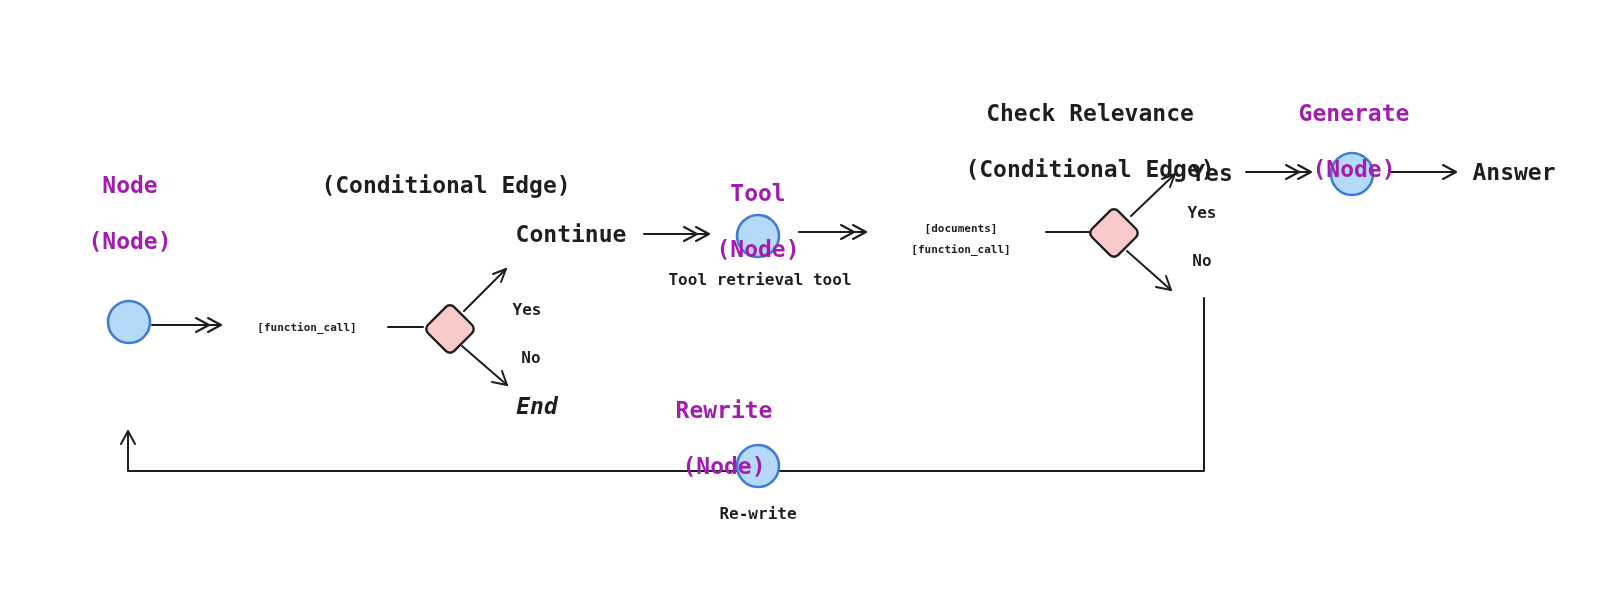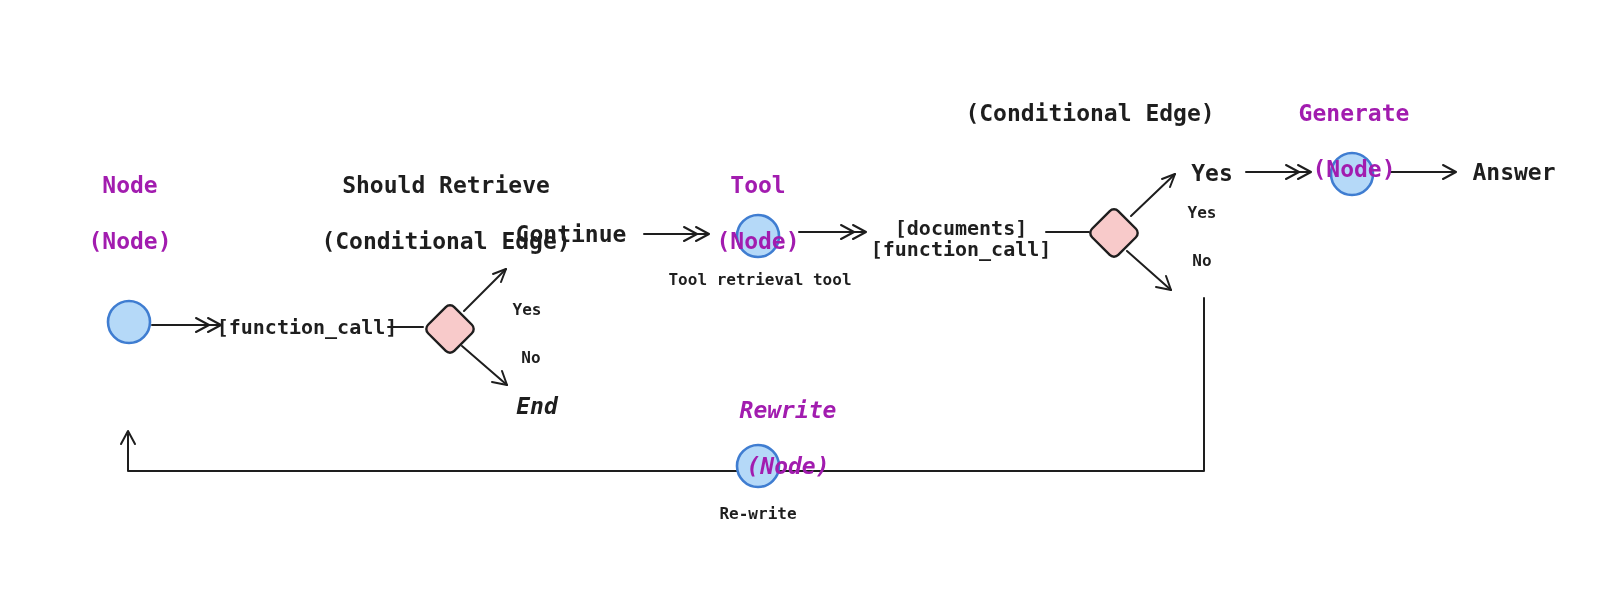--- a/index.html
+++ b/index.html
@@ -13,21 +13,21 @@
   .canvas svg { position:absolute; left:0; top:0; }
   .label {
     position:absolute;
     transform:translateX(-50%);
     text-align:center;
     white-space:pre-line;
     color:#1e1e1e;
   }
   .big   { font-size:23px; line-height:28px; font-weight:700; }
   .small { font-size:16px; line-height:19px; font-weight:600; }
-  .code  { font-size:20px; line-height:21px; font-weight:600; }
+  .code  { font-size:11px; line-height:21px; font-weight:600; }
   .blue  { color:#a21caf; }
   .shape-line   { stroke:#1e1e1e; stroke-width:2;   fill:none; stroke-linecap:round; stroke-linejoin:round; }
   .node-circle  { stroke:#3f7dd1; stroke-width:2.6; }
   .decision     { stroke:#1e1e1e; stroke-width:2.4; }
 </style>
 </head>
 <body>
 
 <div class="canvas">
 
@@ -99,39 +99,39 @@
     <rect class="decision" x="431.5" y="310.5" width="37" height="37" rx="6" transform="rotate(45 450 329)" fill="#f8caca"></rect>
     <rect class="decision" x="1095.5" y="214.5" width="37" height="37" rx="6" transform="rotate(45 1114 233)" fill="#f8caca"></rect>
   </svg>
 
   <div class="label big blue" style="left:130px; top:143px;">
     <div>Node</div>
     <div>(Node)</div>
   </div>
 
   <div class="label big" style="left:446px; top:143px;">
-    <div>Should Retrieve</div>
     <div>(Conditional Edge)</div>
   </div>
 
-  <div class="label big blue" style="left:758px; top:143px;">
+  <div class="label big blue" style="left:758px; top:151px;">
     <div>Tool</div>
     <div>(Node)</div>
   </div>
 
   <div class="label big" style="left:1090px; top:71px;">
+    <div>Check Relevance</div>
     <div>(Conditional Edge)</div>
   </div>
 
   <div class="label big blue" style="left:1354px; top:71px;">
     <div>Generate</div>
     <div>(Node)</div>
   </div>
 
-  <div class="label big blue" style="left:788px; top:368px;font-style:italic;">
+  <div class="label big blue" style="left:724px; top:368px;">
     <div>Rewrite</div>
     <div>(Node)</div>
   </div>
 
 
   <div class="label small" style="left:760px; top:270px;">Tool retrieval tool</div>
 
   <div class="label small" style="left:758px; top:504px;">Re-write</div>
 
   <div class="label code" style="left:307px; top:317px;">[function_call]</div>

